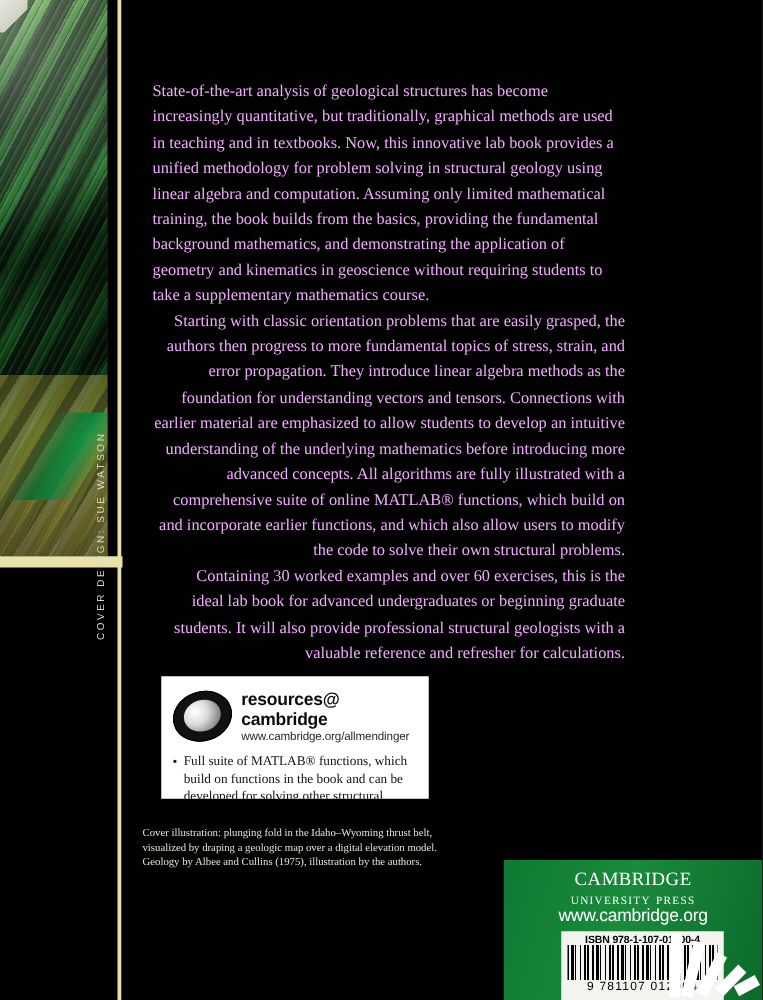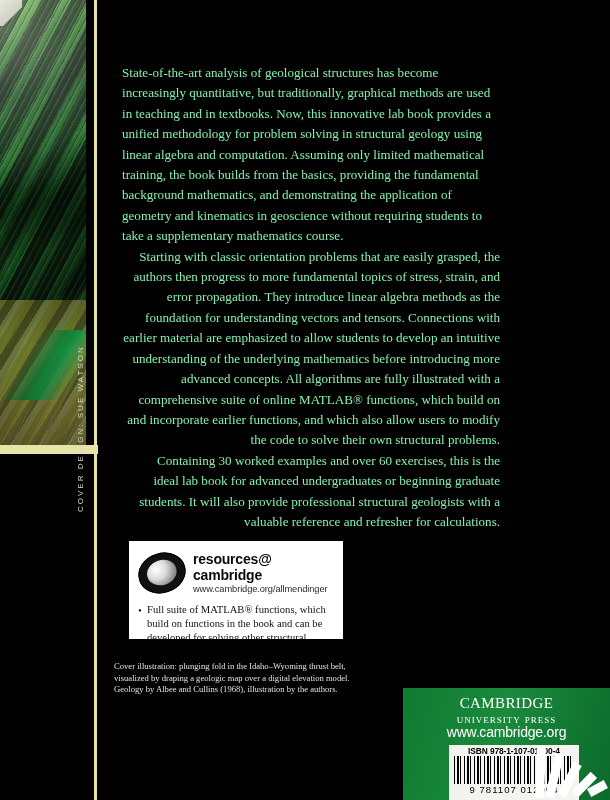--- a/index.html
+++ b/index.html
@@ -120,21 +120,21 @@
     letter-spacing: 2.0px;
     white-space: nowrap;
   }
 
   
   .blurb {
     position: absolute;
     left: 122px;
     top: 63px;
     width: 378px;
-    color: #86efac;
+    color: #f0abfc;
     font-size: 13.1px;
     line-height: 20.4px;
     text-align: left;
   }
   .blurb p { margin: 0 0 0px 0; }
   .blurb p + p { text-indent: 14px; text-align: right; }
 
   
   .resources-box {
     position: absolute;
@@ -353,21 +353,21 @@
         <div class="line2">cambridge</div>
         <div class="url">www.cambridge.org/allmendinger</div>
       </div>
     </div>
     <div class="res-bullet">
       <span class="dot">•</span>
       <span>Full suite of MATLAB® functions, which build on functions in the book and can be developed for solving other structural problems</span>
     </div>
   </div>
 
-  <div class="illus-credit">Cover illustration: plunging fold in the Idaho–Wyoming thrust belt, visualized by draping a geologic map over a digital elevation model. Geology by Albee and Cullins (1968), illustration by the authors.</div>
+  <div class="illus-credit">Cover illustration: plunging fold in the Idaho–Wyoming thrust belt, visualized by draping a geologic map over a digital elevation model. Geology by Albee and Cullins (1975), illustration by the authors.</div>
 
   <div class="pub-panel">
     <div class="pub-brand">
       <div class="cambridge">Cambridge</div>
       <div class="upress">University Press</div>
       <div class="purl">www.cambridge.org</div>
     </div>
 
     <div class="barcode-box">
       <div class="barcode-isbn">ISBN 978-1-107-01200-4</div>

